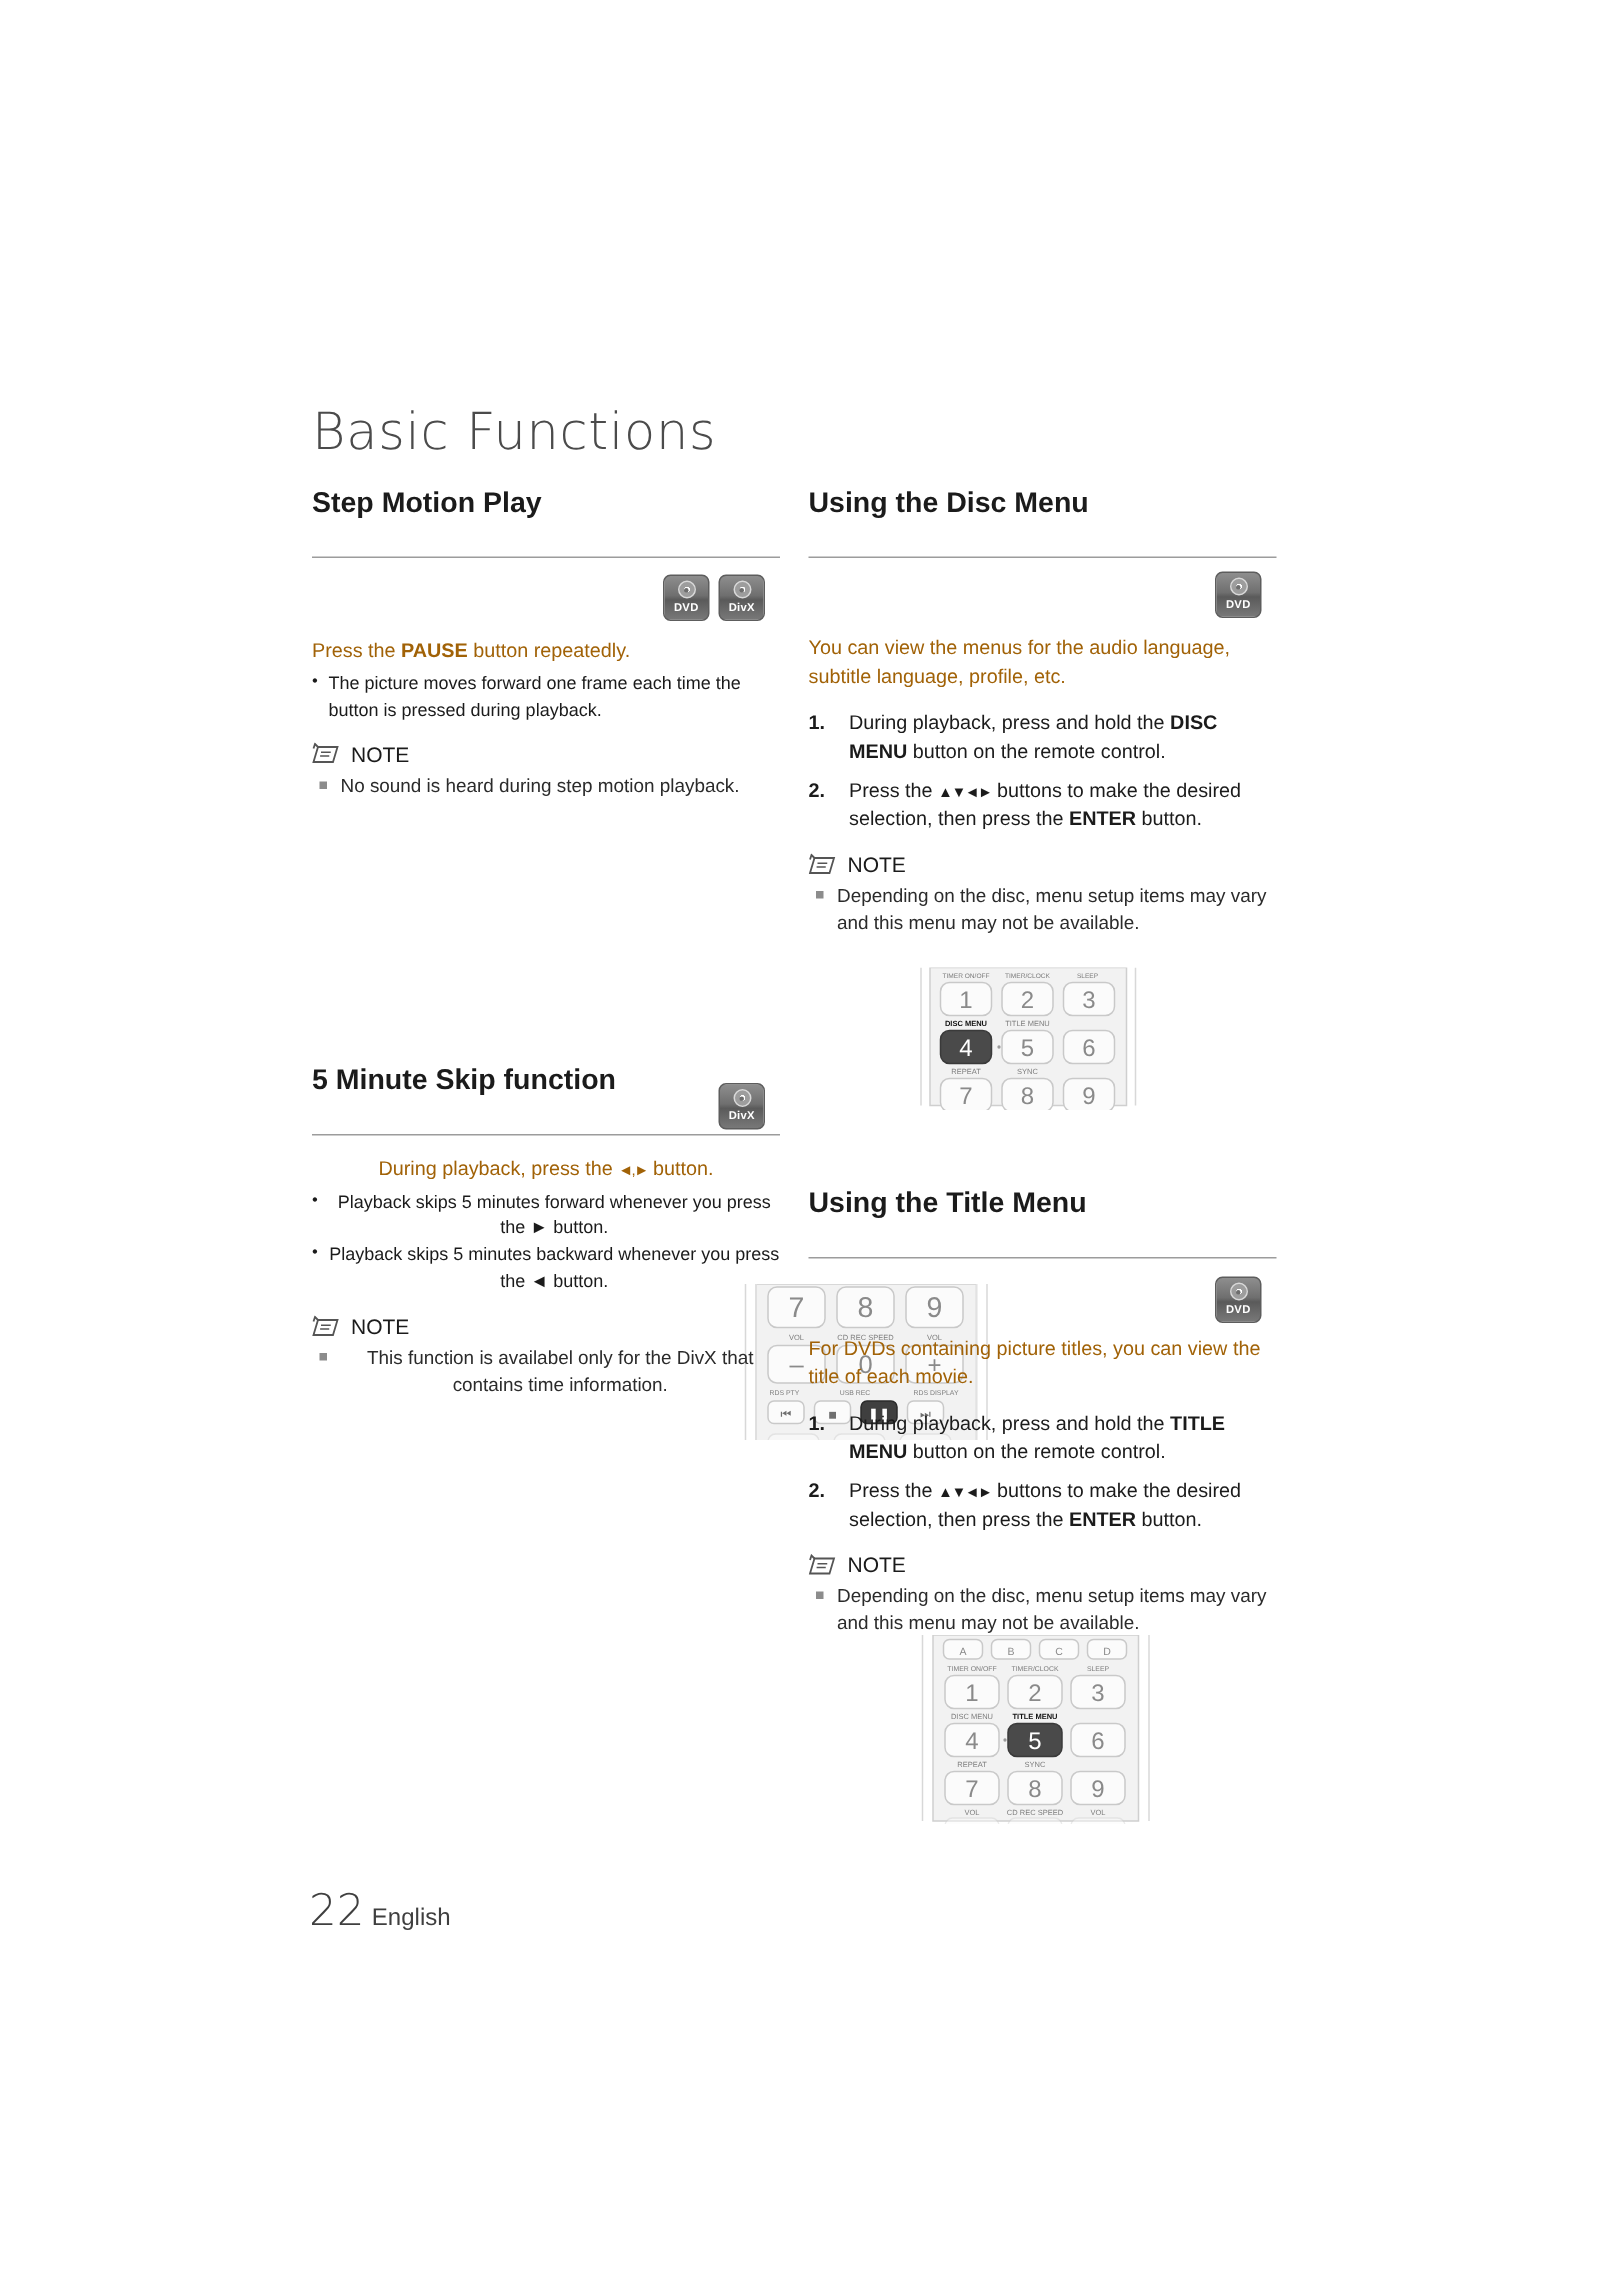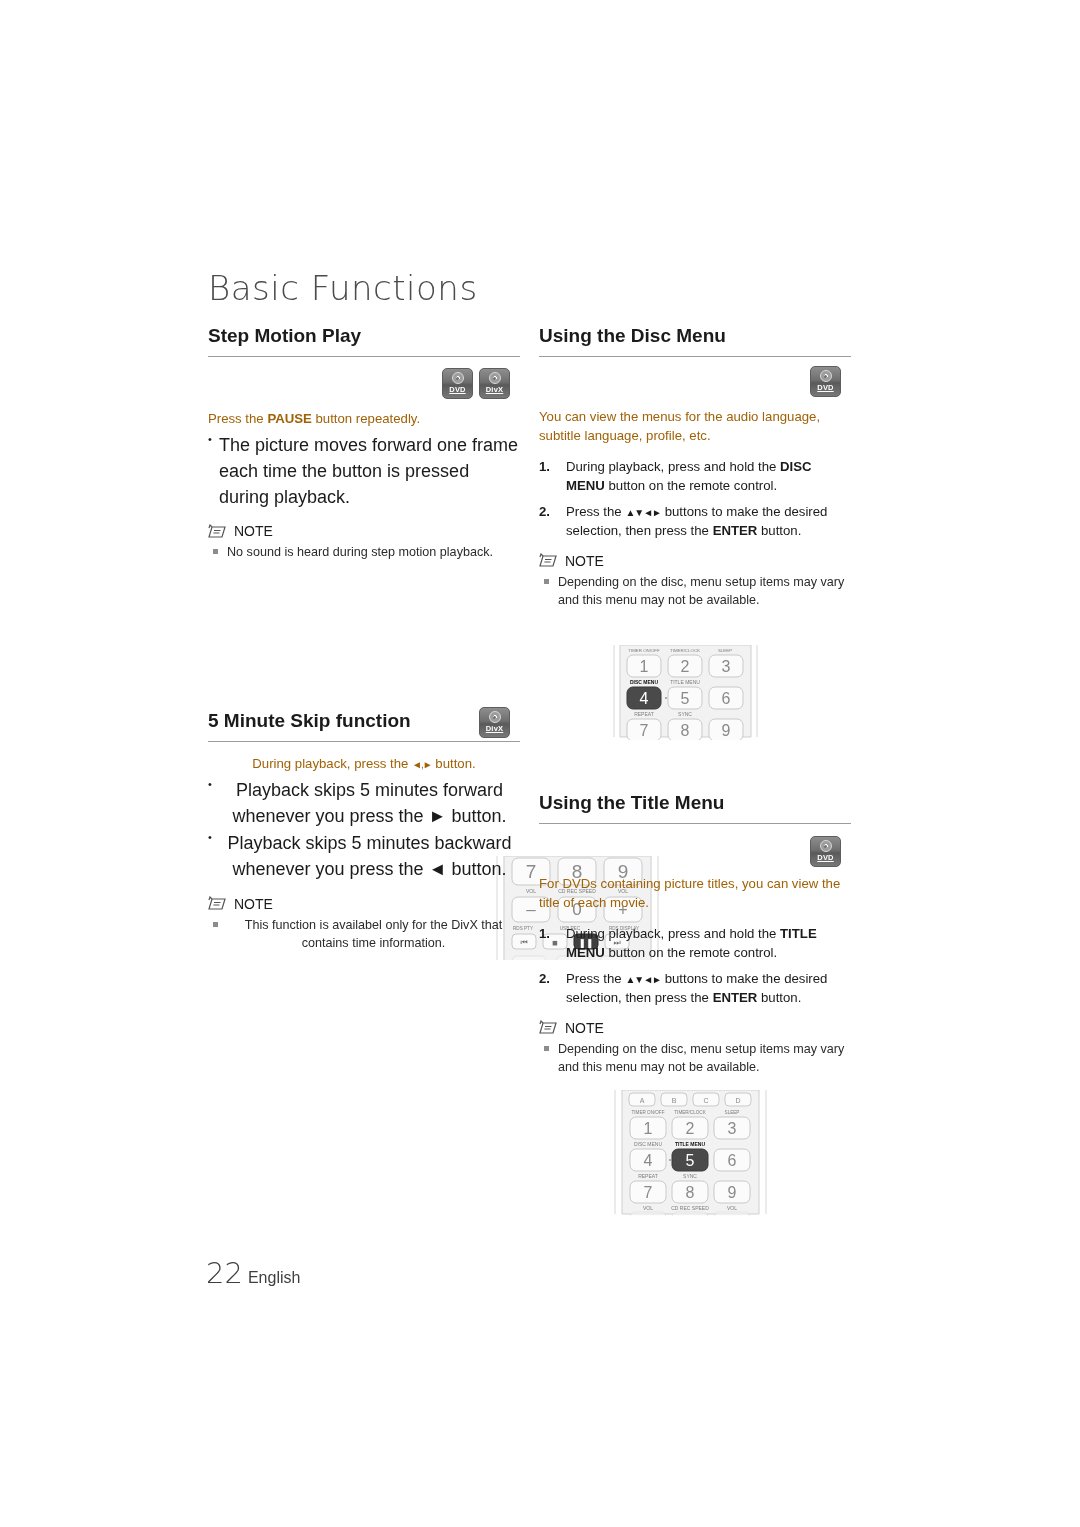--- a/index.html
+++ b/index.html
@@ -44,42 +44,42 @@
     left: 539px;
     top: 325px;
     width: 312px;
   }
   
   .sec-head {
     position: relative;
     font-size: 19px;
     font-weight: bold;
     color: #1b1b1b;
-    padding-bottom: 9px;
+    padding-bottom: 24px;
     border-bottom: 1.5px solid #9c9c9c;
     margin-bottom: 0;
   }
   .sec-head.with-badge {
     display: flex;
     align-items: flex-end;
     justify-content: space-between;
   }
   
   .para {
     font-size: 13.2px;
     line-height: 1.45;
     color: #a16207;
     margin: 0 0 4px 0;
   }
   .bold { font-weight: bold; }
   .bullet-list { margin: 2px 0 0 0; padding: 0; list-style: none; }
   .bullet-list li {
     position: relative;
     padding-left: 11px;
-    font-size: 18px;
+    font-size: 12px;
     line-height: 1.45;
     margin-bottom: 1px;
   }
   .bullet-list li:before {
     content: "•";
     position: absolute;
     left: 0;
     top: 0;
     font-size: 11px;
   }
@@ -161,21 +161,20 @@
     border-radius: 50%;
     background: #6d6d6d;
   }
   .badge .badge-label {
     font-size: 7.5px;
     color: #ffffff;
     font-weight: bold;
     line-height: 1;
     margin-top: 2px;
     letter-spacing: 0.2px;
-    text-decoration: underline;
   }
   
   .remote {
     position: absolute;
   }
   .remote svg { display: block; }
   
   .footer {
     position: absolute;
     left: 206px;

